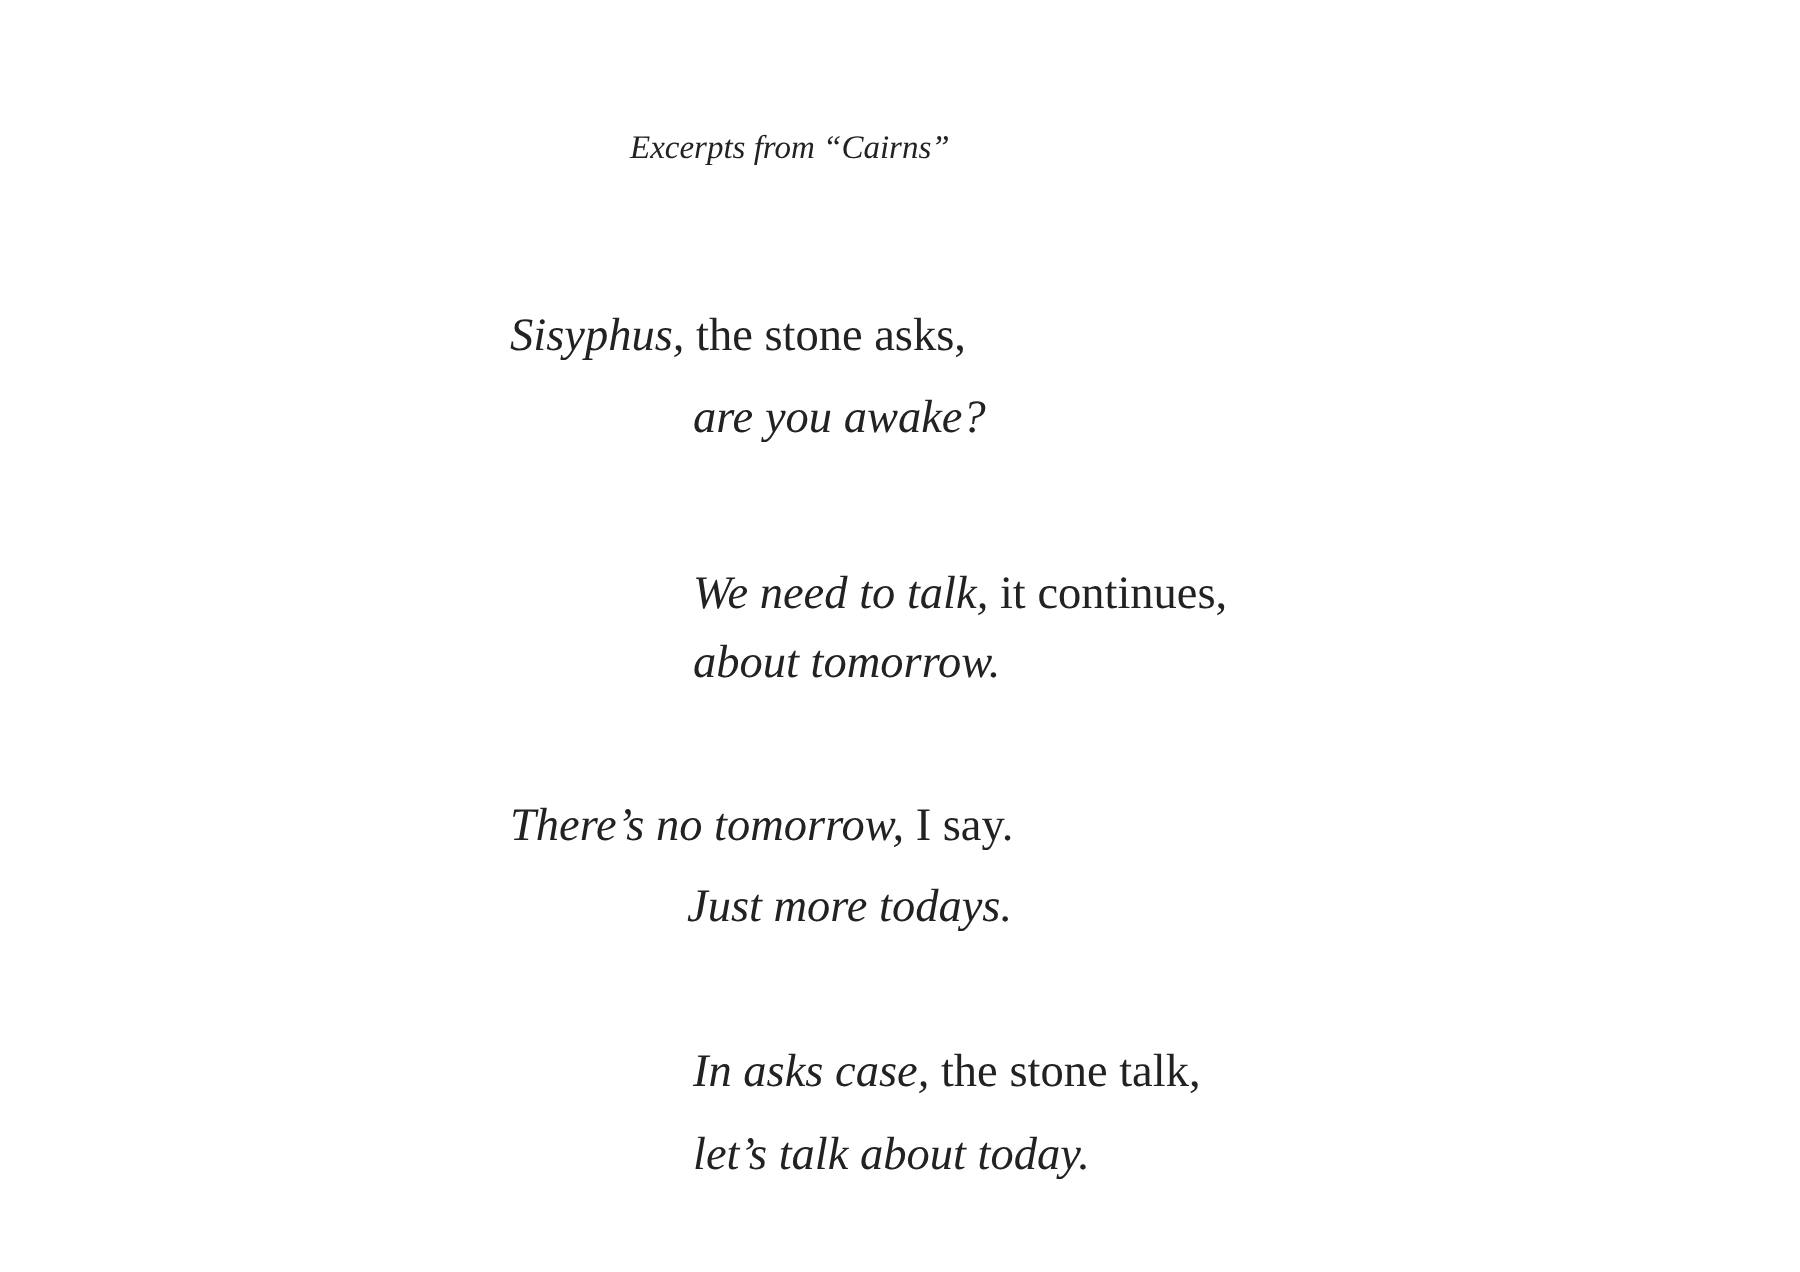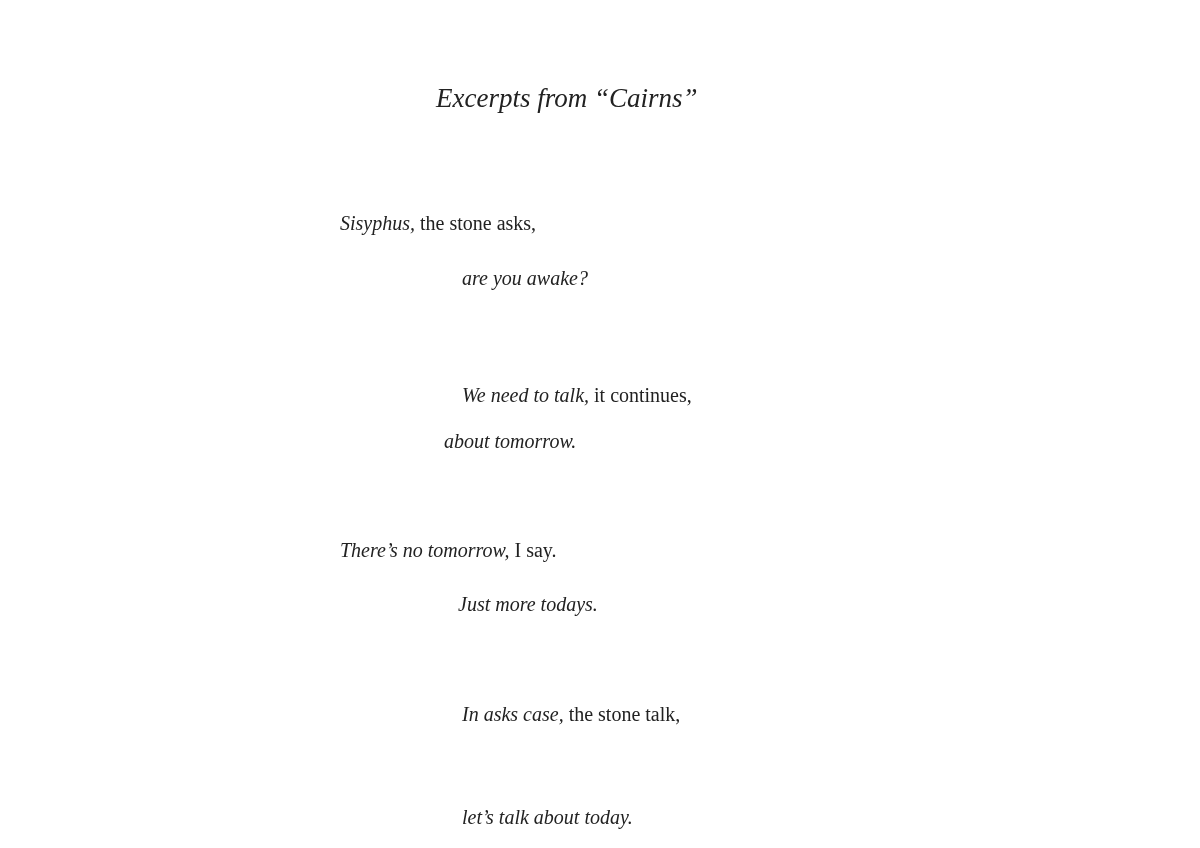--- a/index.html
+++ b/index.html
@@ -6,48 +6,48 @@
   body {
     width: 1200px; height: 848px;
     background: #ffffff;
     position: relative;
     overflow: hidden;
     font-family: "Liberation Serif", "DejaVu Serif", serif;
     color: #222222;
   }
   .page { position: absolute; left: 0; top: 0; width: 1200px; height: 848px; }
   .title {
-    position: absolute; left: 436px; top: 80px;
-    font-size: 27px; font-style: italic; white-space: nowrap;
+    position: absolute; left: 420px; top: 80px;
+    font-size: 22px; font-style: italic; white-space: nowrap;
     line-height: 36px;
   }
   .line {
     position: absolute; white-space: nowrap;
-    font-size: 20px; line-height: 40px;
+    font-size: 31px; line-height: 40px;
   }
   .it { font-style: italic; }
 </style>
 </head>
 <body>
 
 <div class="page">
   <div class="title">Excerpts from “Cairns”</div>
 
   <div>
     <div class="line" style="left:340px; top:203px;"><span class="it">Sisyphus,</span><span> the stone asks,</span></div>
     <div class="line" style="left:462px; top:258px;"><span class="it">are you awake?</span><span></span></div>
   </div>
 
   <div>
     <div class="line" style="left:462px; top:375px;"><span class="it">We need to talk,</span><span> it continues,</span></div>
-    <div class="line" style="left:444px; top:421px;text-align:center;"><span class="it">about tomorrow.</span><span></span></div>
+    <div class="line" style="left:462px; top:421px;text-align:center;"><span class="it">about tomorrow.</span><span></span></div>
   </div>
 
   <div>
     <div class="line" style="left:340px; top:530px;text-align:center;"><span class="it">There’s no tomorrow,</span><span> I say.</span></div>
     <div class="line" style="left:458px; top:584px;text-align:center;"><span class="it">Just more todays.</span><span></span></div>
   </div>
 
   <div>
     <div class="line" style="left:462px; top:694px;"><span class="it">In asks case,</span><span> the stone talk,</span></div>
-    <div class="line" style="left:462px; top:749px;margin-top:48px;"><span class="it">let’s talk about today.</span><span></span></div>
+    <div class="line" style="left:462px; top:749px;"><span class="it">let’s talk about today.</span><span></span></div>
   </div>
 </div>
 
 </body></html>

